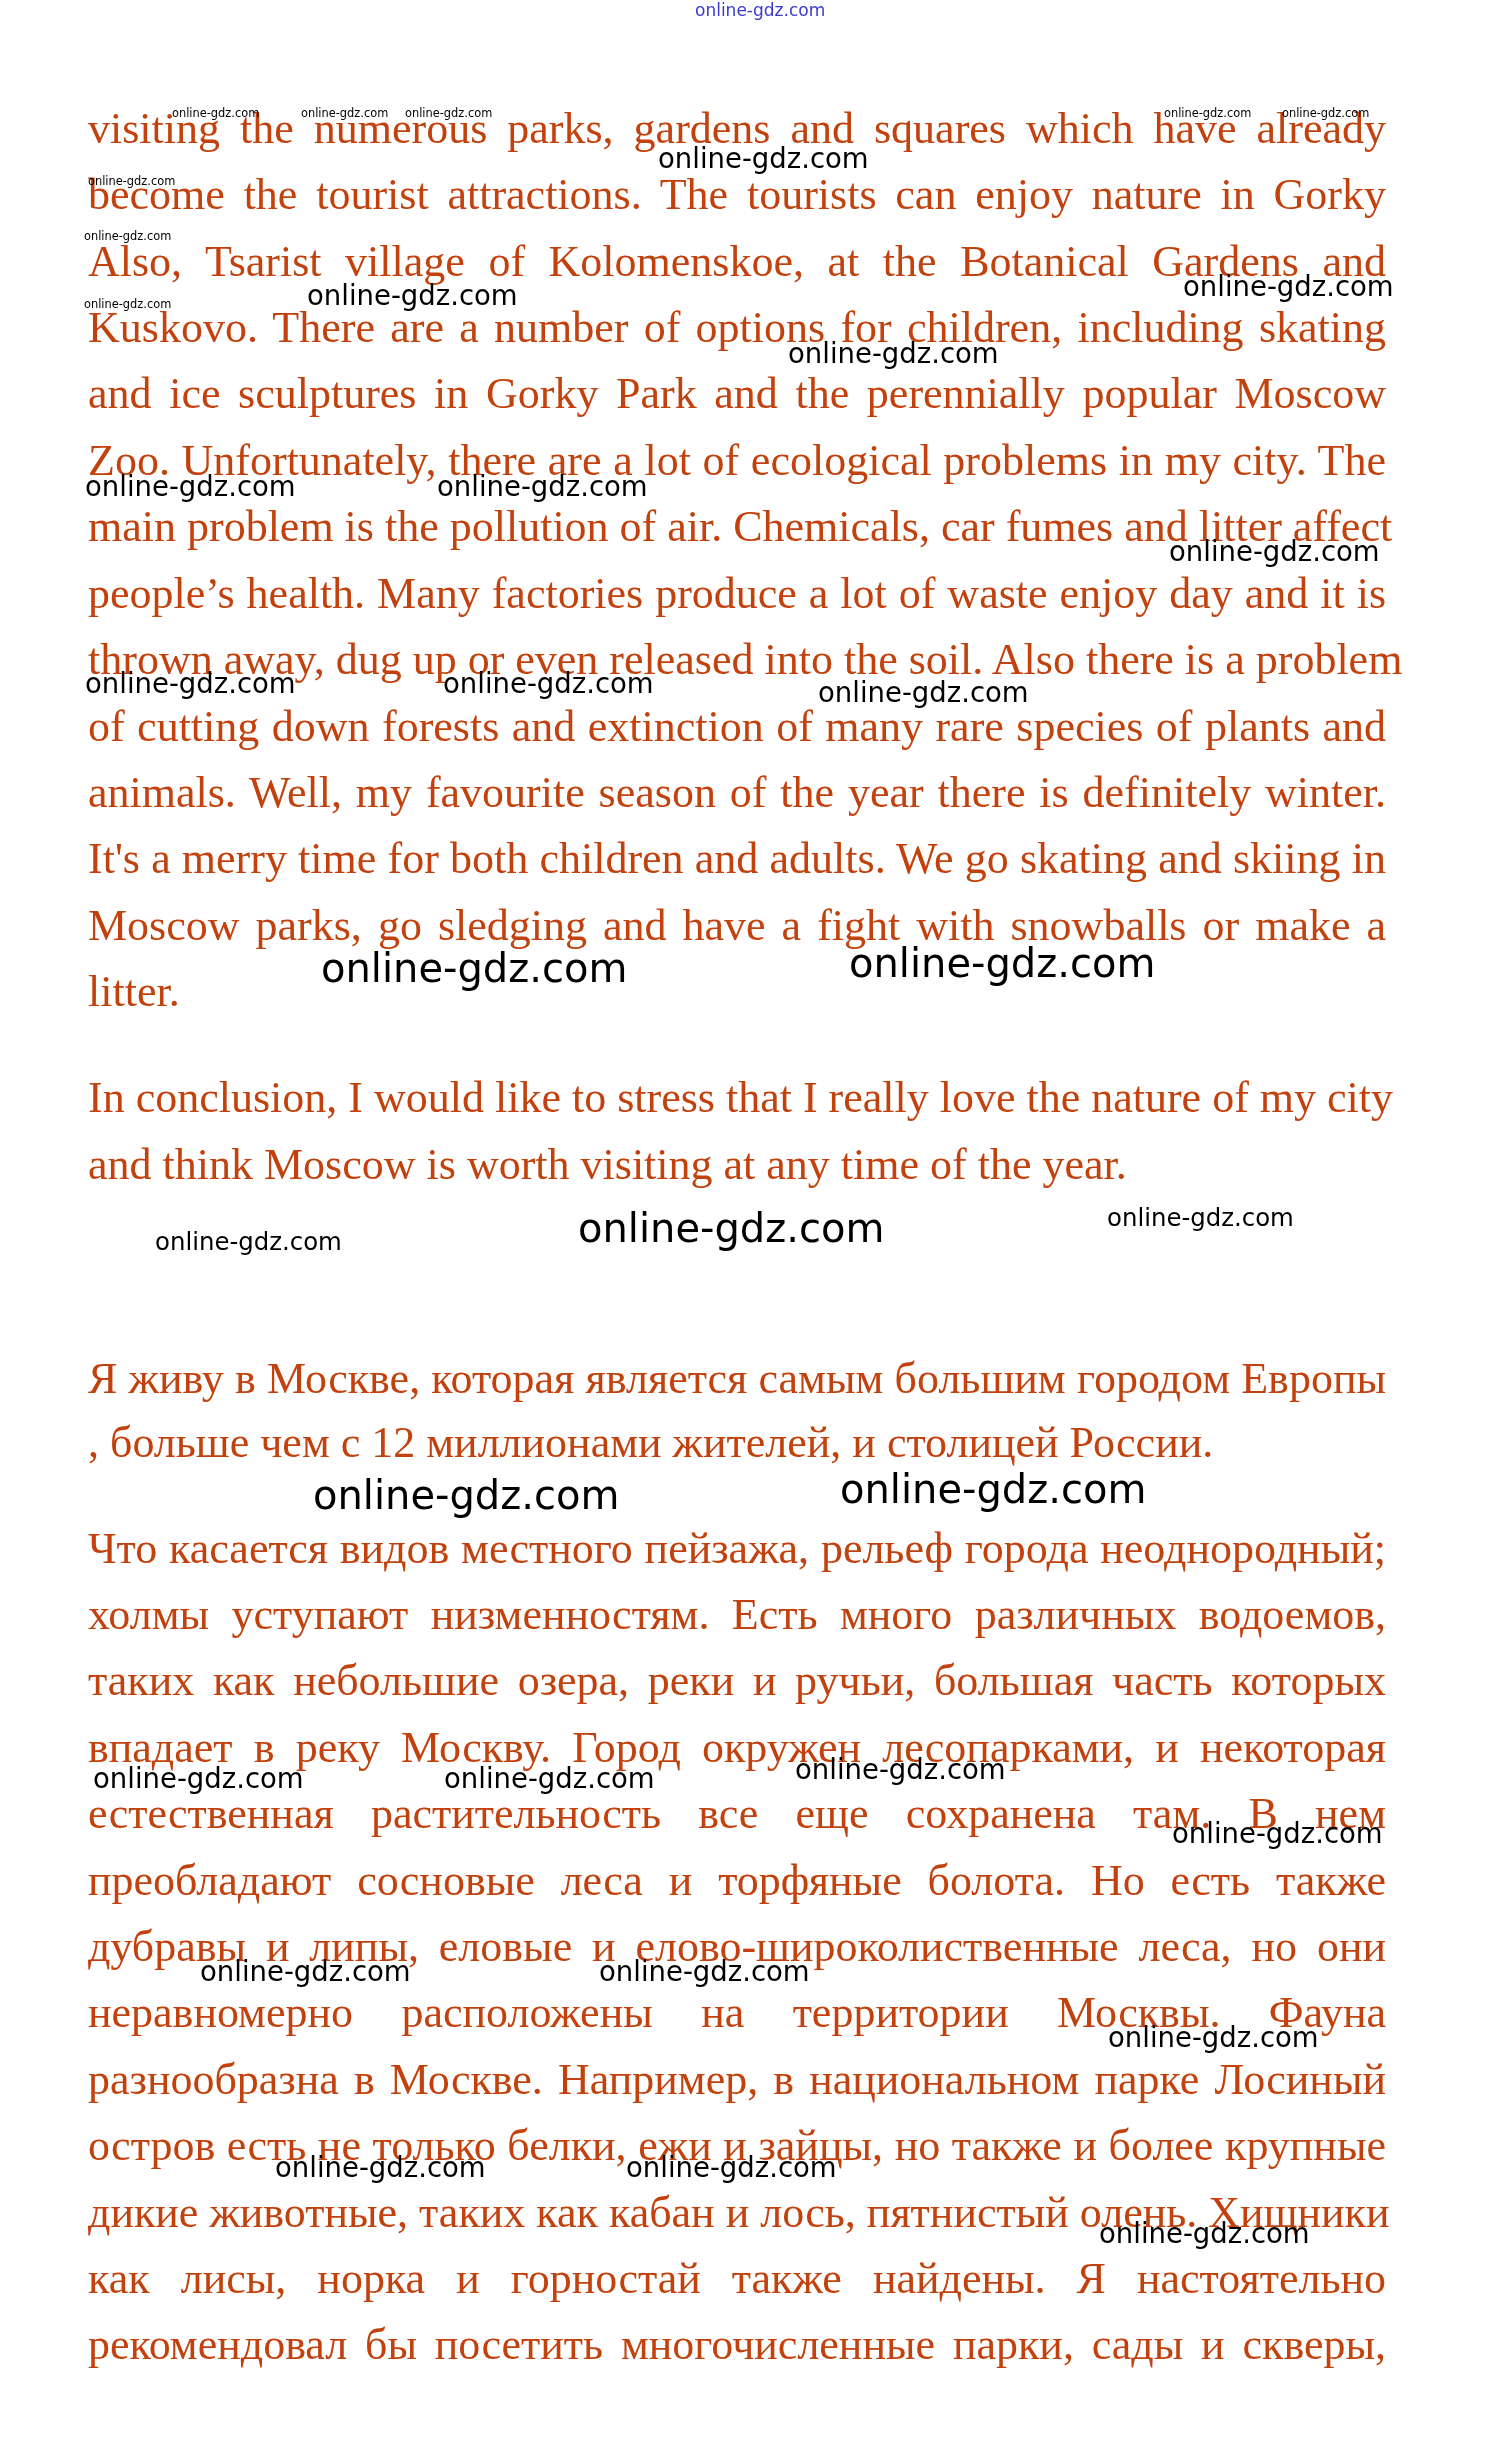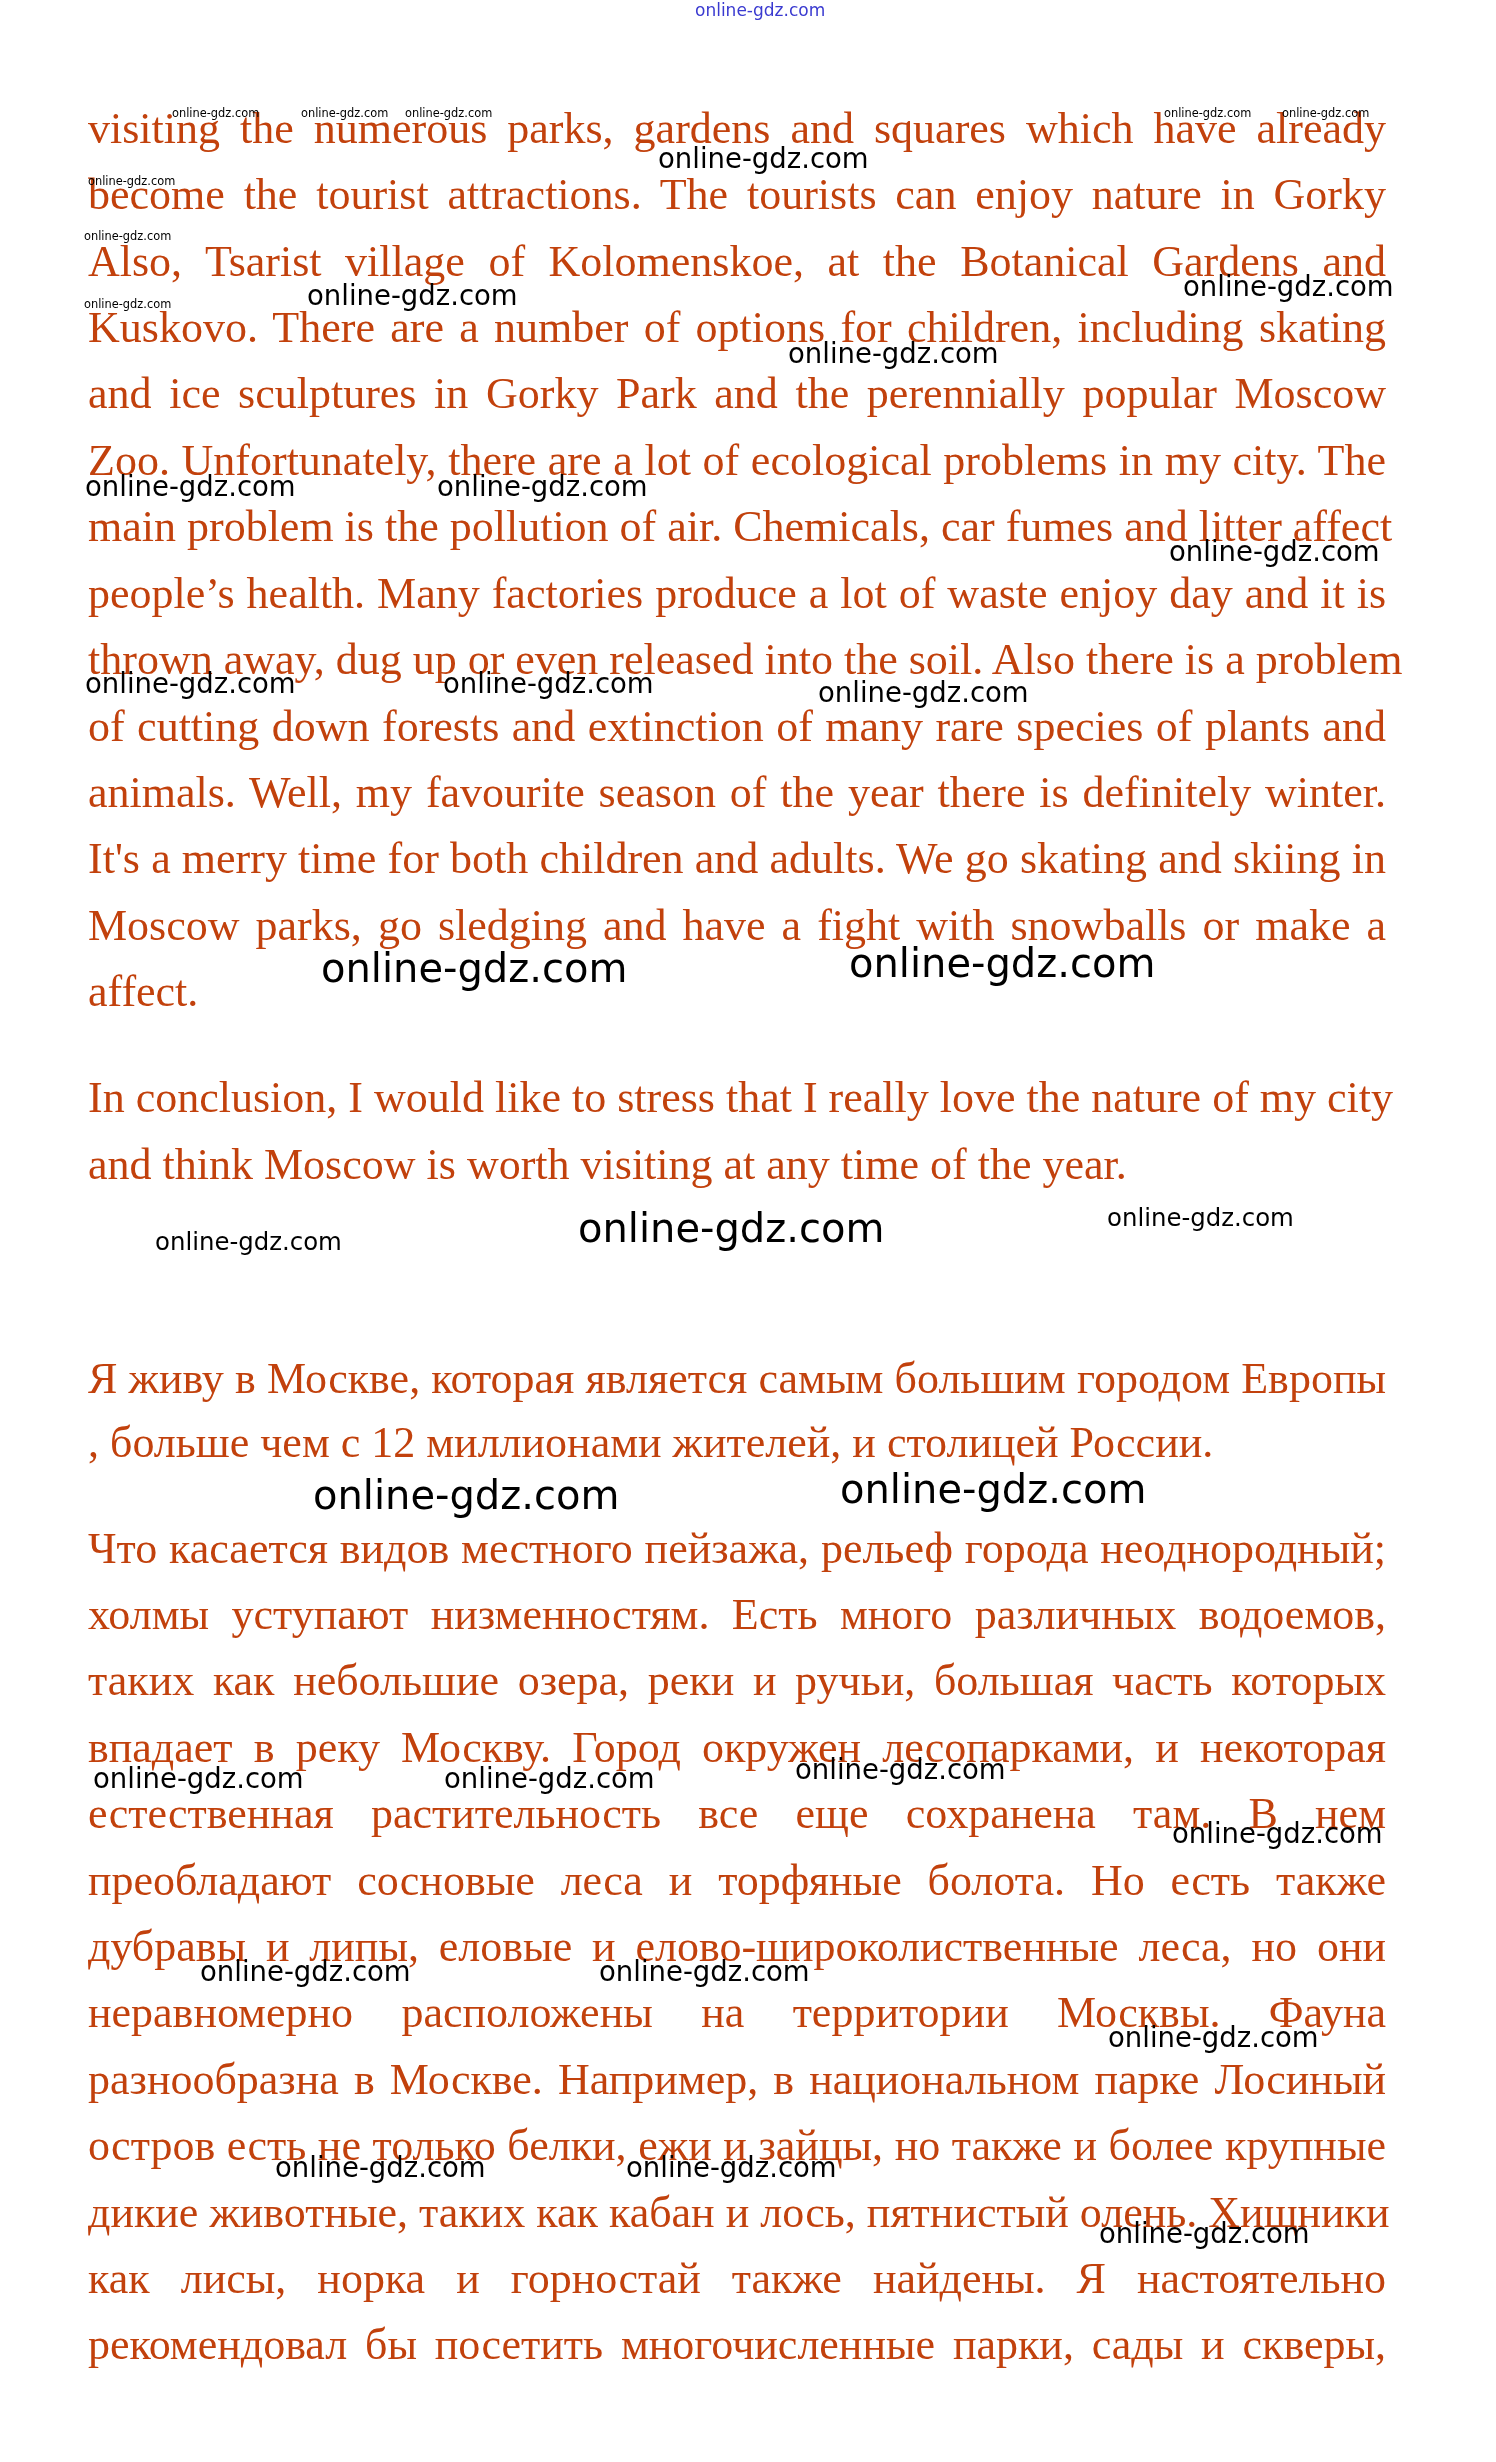--- a/index.html
+++ b/index.html
@@ -35,21 +35,21 @@
   <div class="line" style="top:306px;">Kuskovo. There are a number of options for children, including skating</div>
   <div class="line" style="top:372px;">and ice sculptures in Gorky Park and the perennially popular Moscow</div>
   <div class="line" style="top:439px;">Zoo. Unfortunately, there are a lot of ecological problems in my city. The</div>
   <div class="line" style="top:505px;">main problem is the pollution of air. Chemicals, car fumes and litter affect</div>
   <div class="line" style="top:572px;">people’s health. Many factories produce a lot of waste enjoy day and it is</div>
   <div class="line" style="top:638px;">thrown away, dug up or even released into the soil. Also there is a problem</div>
   <div class="line" style="top:705px;">of cutting down forests and extinction of many rare species of plants and</div>
   <div class="line" style="top:771px;">animals. Well, my favourite season of the year there is definitely winter.</div>
   <div class="line" style="top:837px;">It's a merry time for both children and adults. We go skating and skiing in</div>
   <div class="line" style="top:904px;">Moscow parks, go sledging and have a fight with snowballs or make a</div>
-  <div class="line last" style="top:970px;">affect.</div>
+  <div class="line last" style="top:970px;">litter.</div>
 
   <div class="line" style="top:1076px;">In conclusion, I would like to stress that I really love the nature of my city</div>
   <div class="line last" style="top:1143px;">and think Moscow is worth visiting at any time of the year.</div>
 
   <div class="line" style="top:1357px;">Я живу в Москве, которая является самым большим городом Европы</div>
   <div class="line last" style="top:1421px;">, больше чем с 12 миллионами жителей, и столицей России.</div>
 
   <div class="line" style="top:1527px;">Что касается видов местного пейзажа, рельеф города неоднородный;</div>
   <div class="line" style="top:1593px;">холмы уступают низменностям. Есть много различных водоемов,</div>
   <div class="line" style="top:1659px;">таких как небольшие озера, реки и ручьи, большая часть которых</div>

